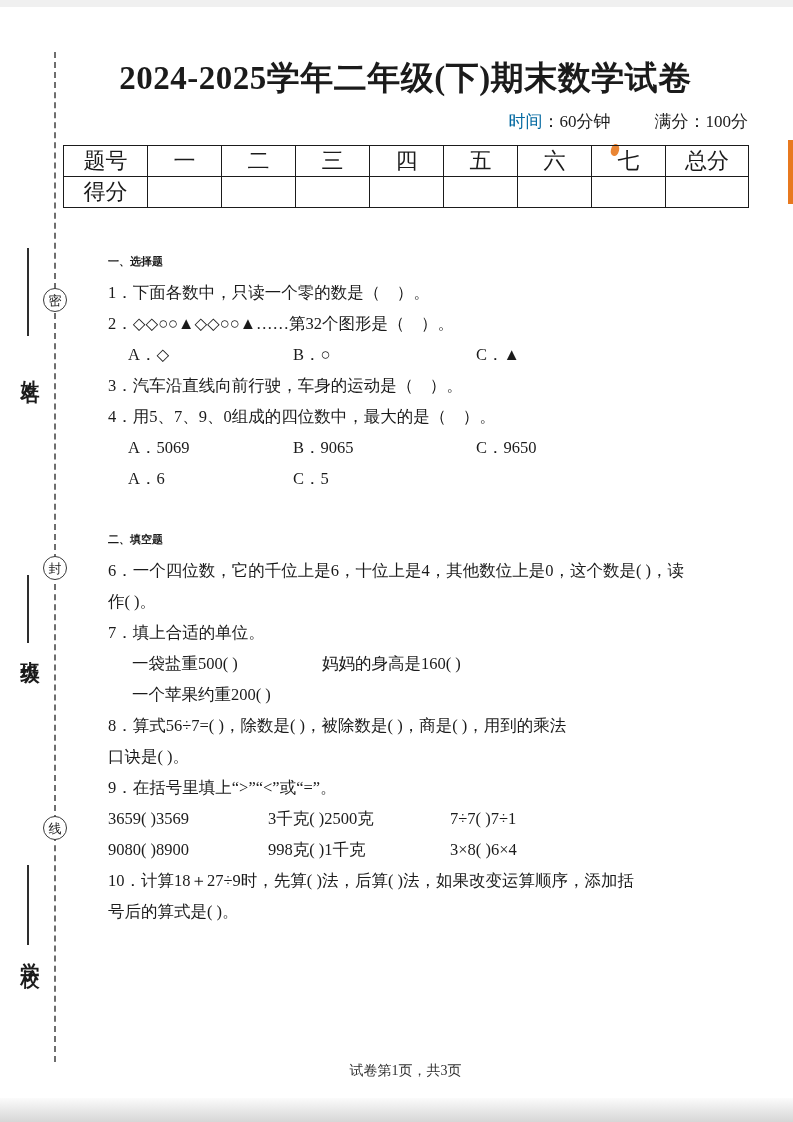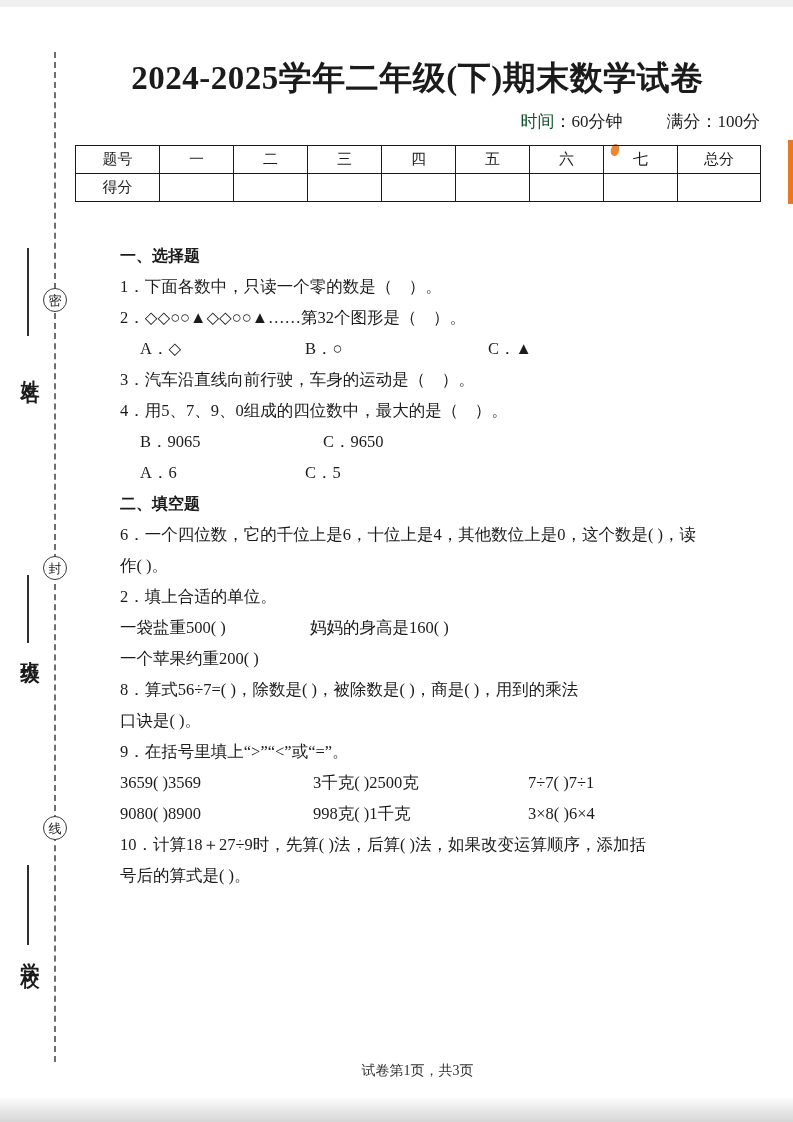--- a/index.html
+++ b/index.html
@@ -31,38 +31,38 @@
   .bl-3 { top:865px; height:80px; }
   .seal-char {
     position:absolute; left:43px; width:24px; height:24px;
     border:1.5px solid #3a3a3a; border-radius:50%; background:#fff;
     display:flex; align-items:center; justify-content:center;
     font-size:13px; line-height:1;
   }
   .sc-1 { top:288px; } .sc-2 { top:556px; } .sc-3 { top:816px; }
 
   
-  .content { position:absolute; left:75px; top:0; width:685px; height:1122px; }
+  .content { position:absolute; left:63px; top:0; width:685px; height:1122px; }
   .title { margin-top:56px; text-align:center; font-size:33px; font-weight:bold; letter-spacing:0.5px; }
   .meta  { margin-top:9px; text-align:right; font-size:17px; }
   .meta .gap { display:inline-block; width:44px; }
 
   table.score { width:100%; margin-top:12px; border-collapse:collapse; table-layout:fixed; }
-  table.score td { border:1.6px solid #1b1b1b; height:28px; text-align:center; font-size:15px; padding:0; }
+  table.score td { border:1.6px solid #1b1b1b; height:28px; text-align:center; font-size:22px; padding:0; }
 
   .qarea { margin-top:38px; padding-left:45px; font-size:16.5px; }
   .line  { height:31px; line-height:31px; white-space:nowrap; }
-  .sec-head { font-weight:bold; font-size:16px; }
+  .sec-head { font-weight:bold; font-size:11px; }
   .opts  { padding-left:20px; display:flex; }
   .opts .oa { width:165px; }
   .opts .ob { width:183px; }
-  .sec-gap { }
-  .row2 { display:flex; }
+  .sec-gap { margin-top:30px; }
+  .row2 { display:flex;margin-left:24px; }
   .row2 .c1 { width:190px; }
-  .row3 { display:flex;gap:33px; }
+  .row3 { display:flex; }
   .row3 .c1 { width:160px; }
   .row3 .c2 { width:182px; }
 
   .footer { position:absolute; left:0; width:100%; top:1062px; text-align:center; font-size:14px; color:#2f2f2f; }
 </style>
 </head>
 <body>
 
 <div class="sheet">
 
@@ -80,21 +80,21 @@
   <div class="v-label lbl-school">学校</div>
   <div class="seal-char sc-1">密</div>
   <div class="seal-char sc-2">封</div>
   <div class="seal-char sc-3">线</div>
 
   <div class="content">
 
     <div class="title">2024-2025学年二年级(下)期末数学试卷</div>
 
     <div class="meta">
-      <span style="color: #14532d;">时间</span><span>：60分钟</span><span class="gap"></span><span>满分：100分</span>
+      <span style="color: #0369a1;">时间</span><span>：60分钟</span><span class="gap"></span><span>满分：100分</span>
     </div>
 
     <table class="score">
       <colgroup>
         <col style="width:84px">
           <col style="width:74px">
           <col style="width:74px">
           <col style="width:74px">
           <col style="width:74px">
           <col style="width:74px">
@@ -138,35 +138,36 @@
       <div class="line opts">
         <span class="oa">A．◇</span>
         <span class="ob">B．○</span>
         <span class="oc">C．▲</span>
       </div>
 
       <div class="line">3．汽车沿直线向前行驶，车身的运动是（　）。</div>
 
       <div class="line">4．用5、7、9、0组成的四位数中，最大的是（　）。</div>
       <div class="line opts">
+        <span class="oa">A．5069</span>
         <span class="ob">B．9065</span>
         <span class="oc">C．9650</span>
       </div>
 
       <div class="line opts">
         <span class="oa">A．6</span>
         <span class="oc">C．5</span>
       </div>
 
       <div class="line sec-head sec-gap">二、填空题</div>
 
       <div class="line">6．一个四位数，它的千位上是6，十位上是4，其他数位上是0，这个数是(          )，读</div>
       <div class="line">作(          )。</div>
 
-      <div class="line">2．填上合适的单位。</div>
+      <div class="line">7．填上合适的单位。</div>
       <div class="line row2">
         <span class="c1">一袋盐重500(        )</span>
         <span class="c2">妈妈的身高是160(        )</span>
       </div>
       <div class="line row2">
         <span class="c2">一个苹果约重200(        )</span>
       </div>
 
       <div class="line">8．算式56÷7=(      )，除数是(      )，被除数是(      )，商是(      )，用到的乘法</div>
       <div class="line">口诀是(      )。</div>

